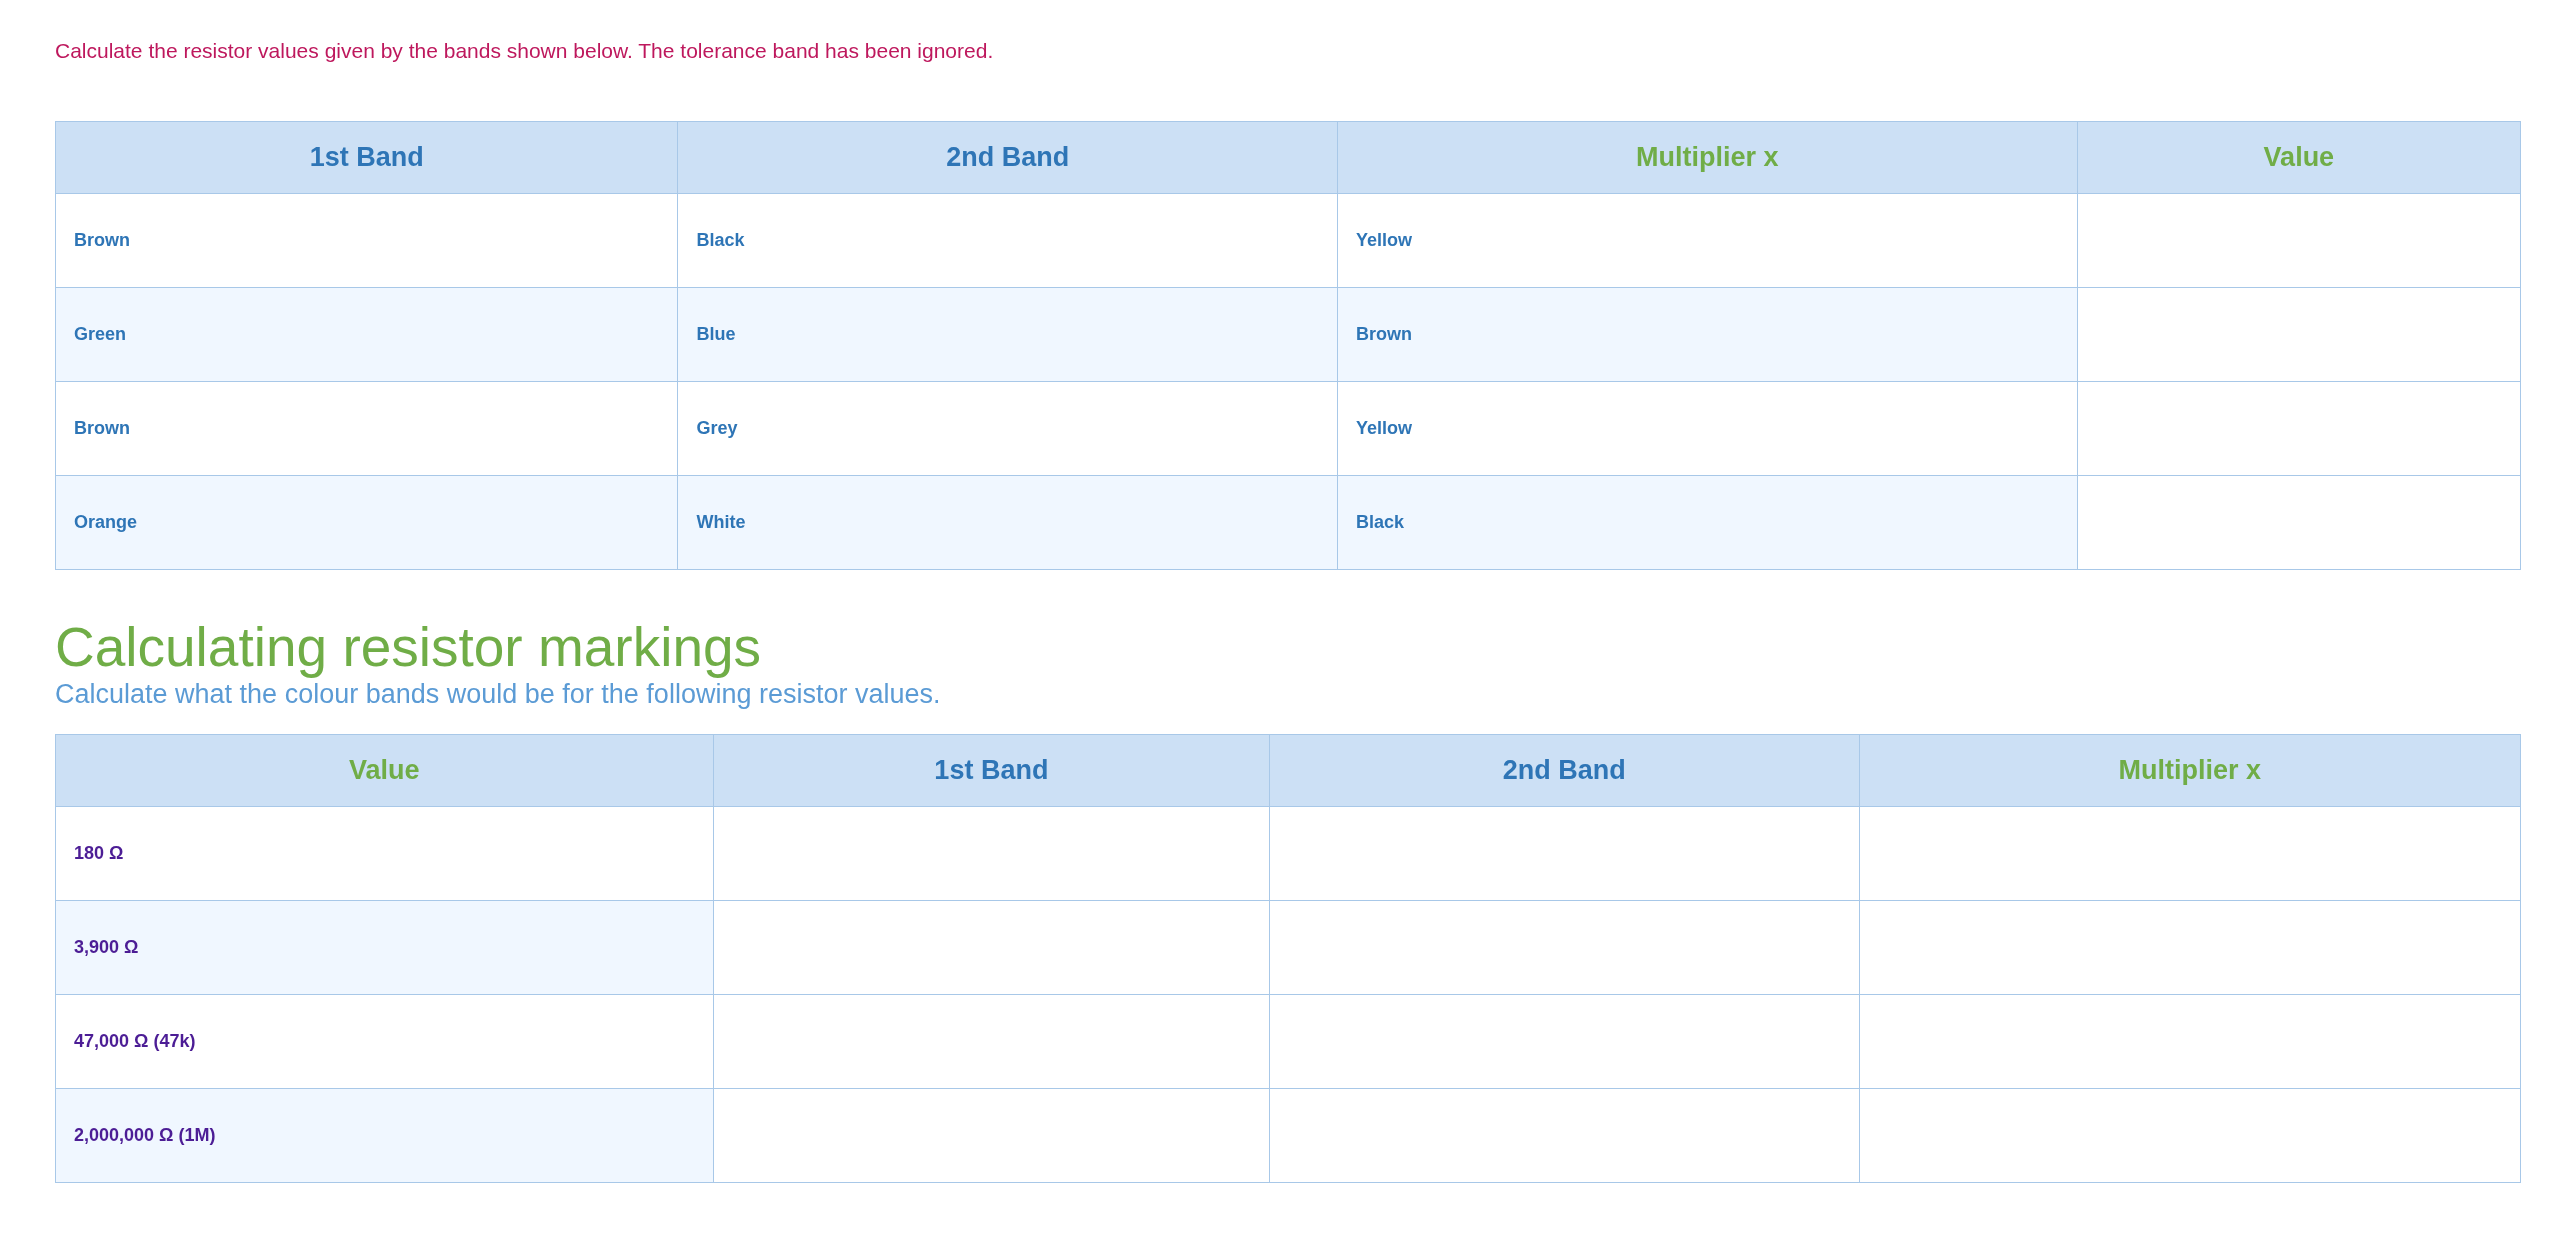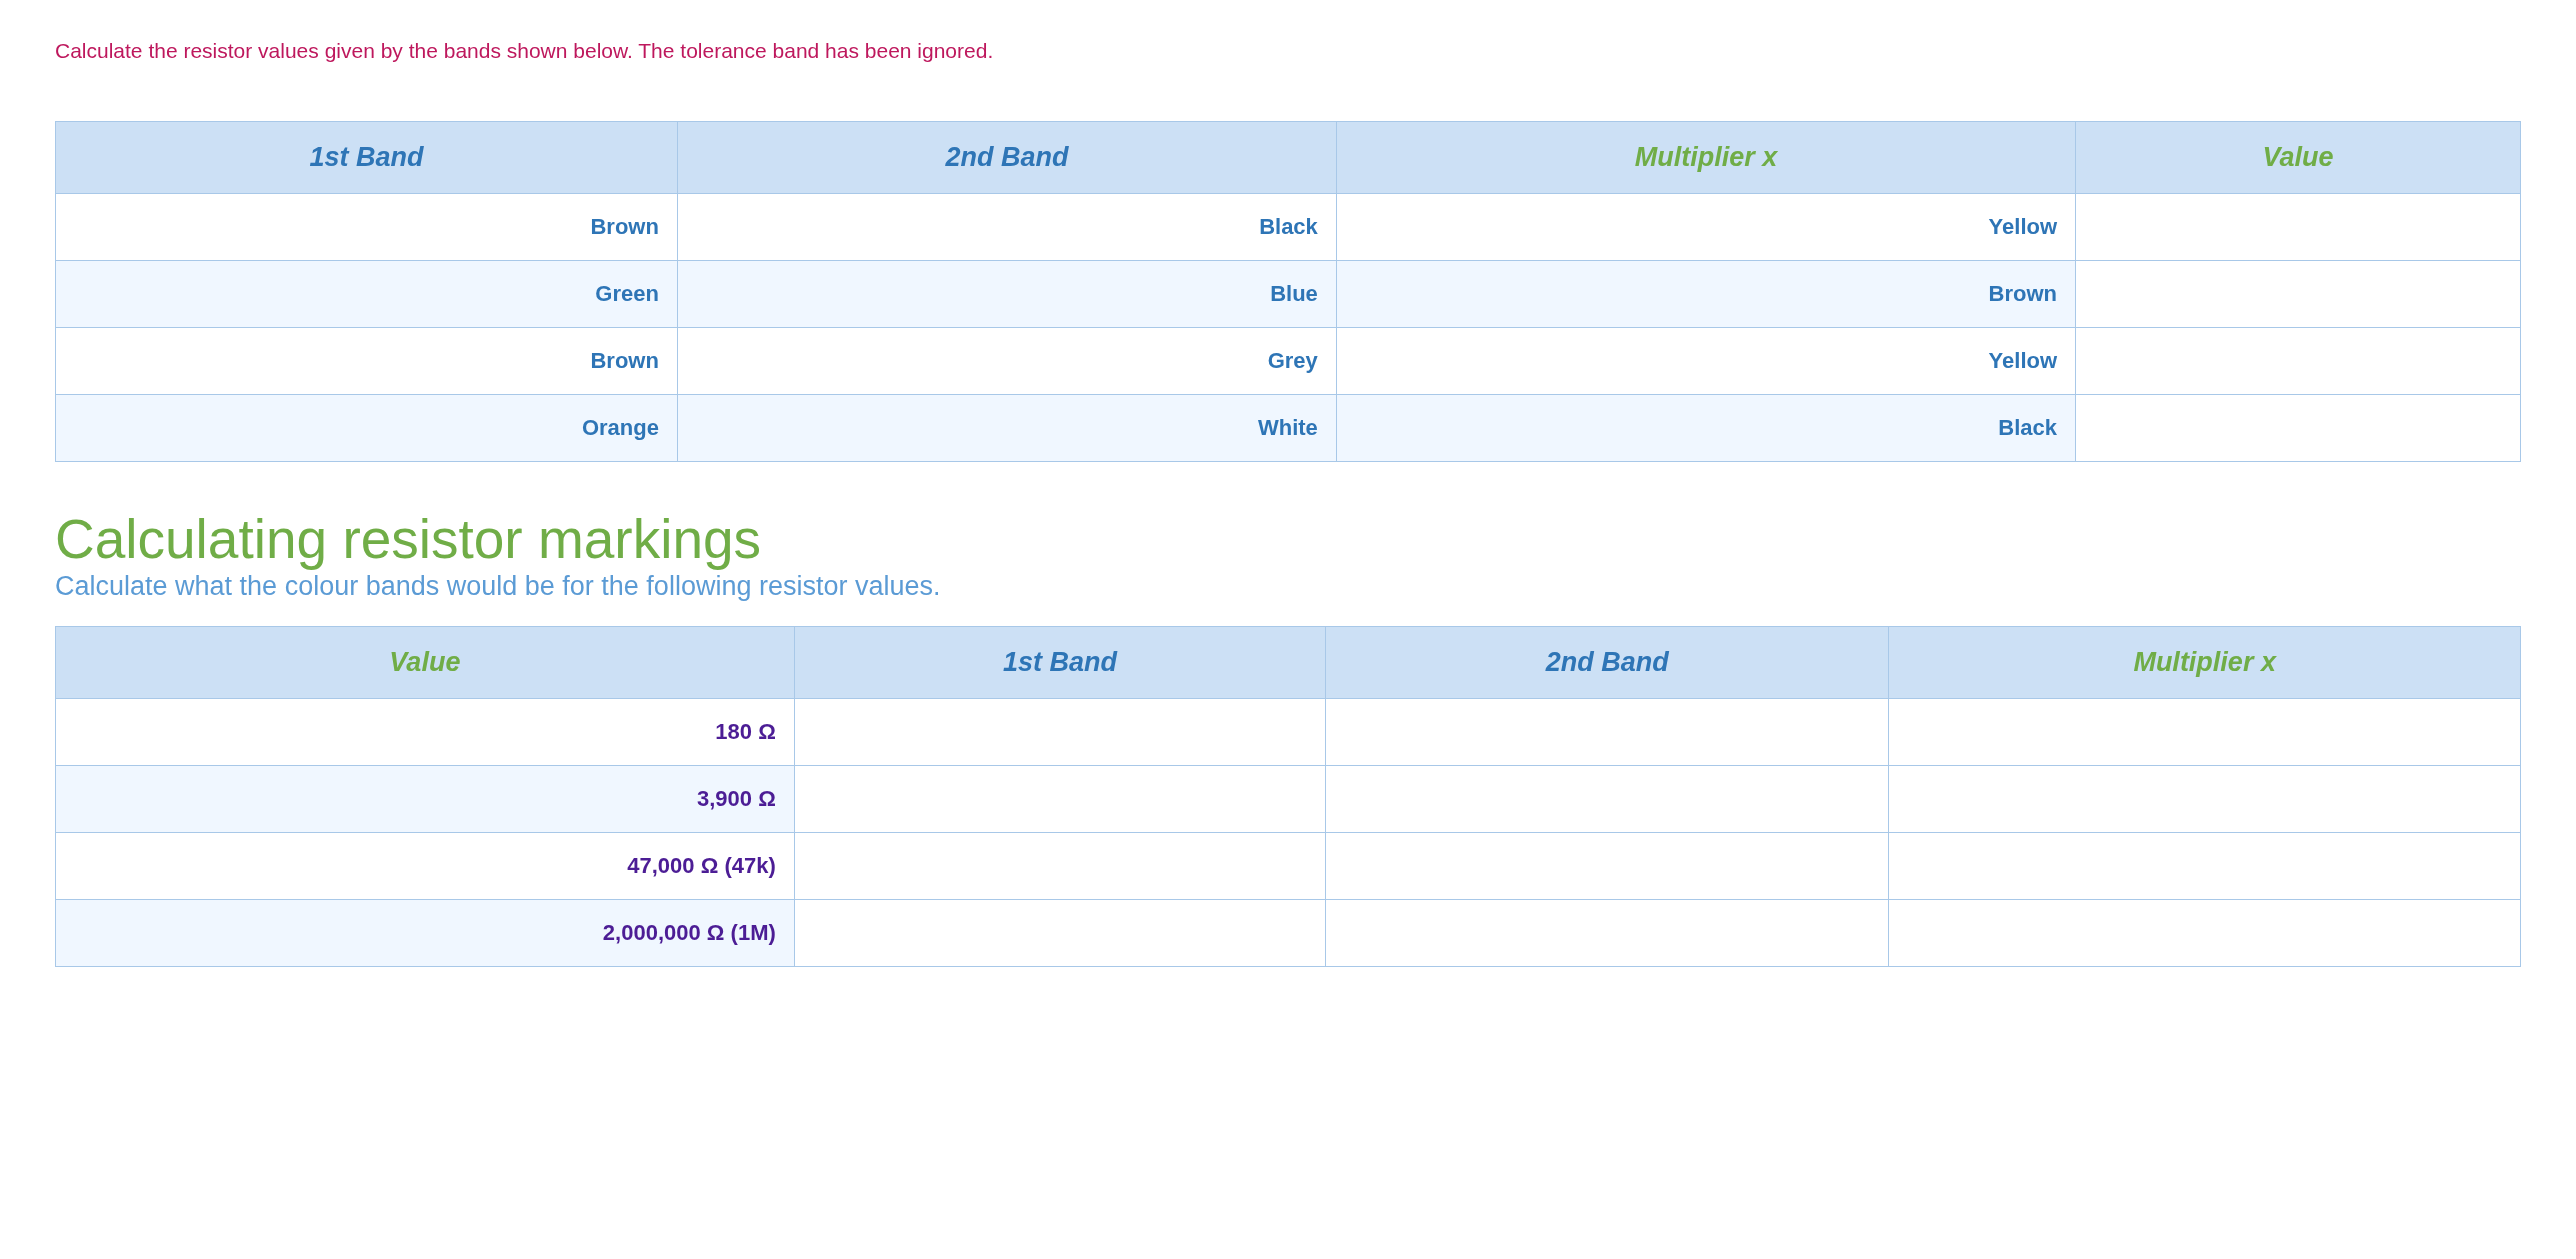--- a/index.html
+++ b/index.html
@@ -27,21 +27,20 @@
     }
 
     table {
       width: 100%;
       border-collapse: collapse;
       border: 1.8px solid #a8c8e8;
     }
 
     table thead tr {
       background-color: #cce0f5;
-      font-style: italic;
     }
 
     table thead th {
       padding: 20px 18px;
       text-align: center;
       font-size: 27px;
       font-weight: bold;
       border: 1.8px solid #a8c8e8;
       color: #2e75b6;
     }
@@ -52,23 +51,23 @@
 
     table tbody tr {
       background-color: #ffffff;
     }
 
     table tbody tr:nth-child(even) {
       background-color: #f0f7ff;
     }
 
     table tbody td {
-      padding: 20px 18px;
-      text-align: right;
-      font-size: 22px;
+      padding: 36px 18px;
+      text-align: left;
+      font-size: 18px;
       font-weight: bold;
       border: 1.8px solid #a8c8e8;
       color: #2e75b6;
       min-height: 64px;
     }
 
     table tbody td.green-cell {
       color: #4c1d95;
     }
 

